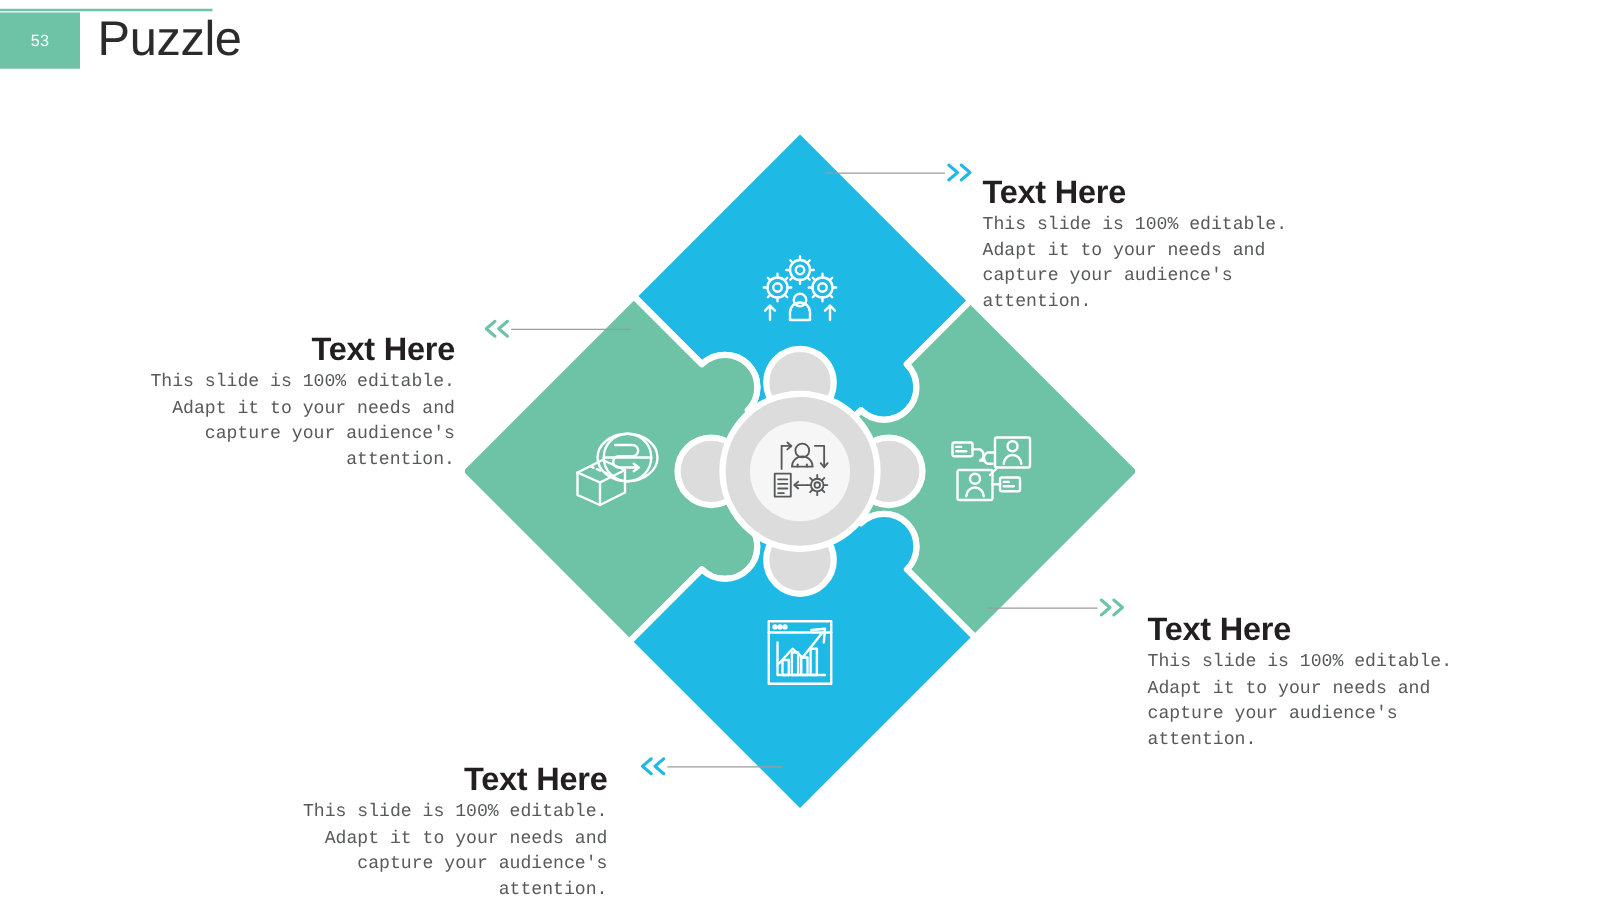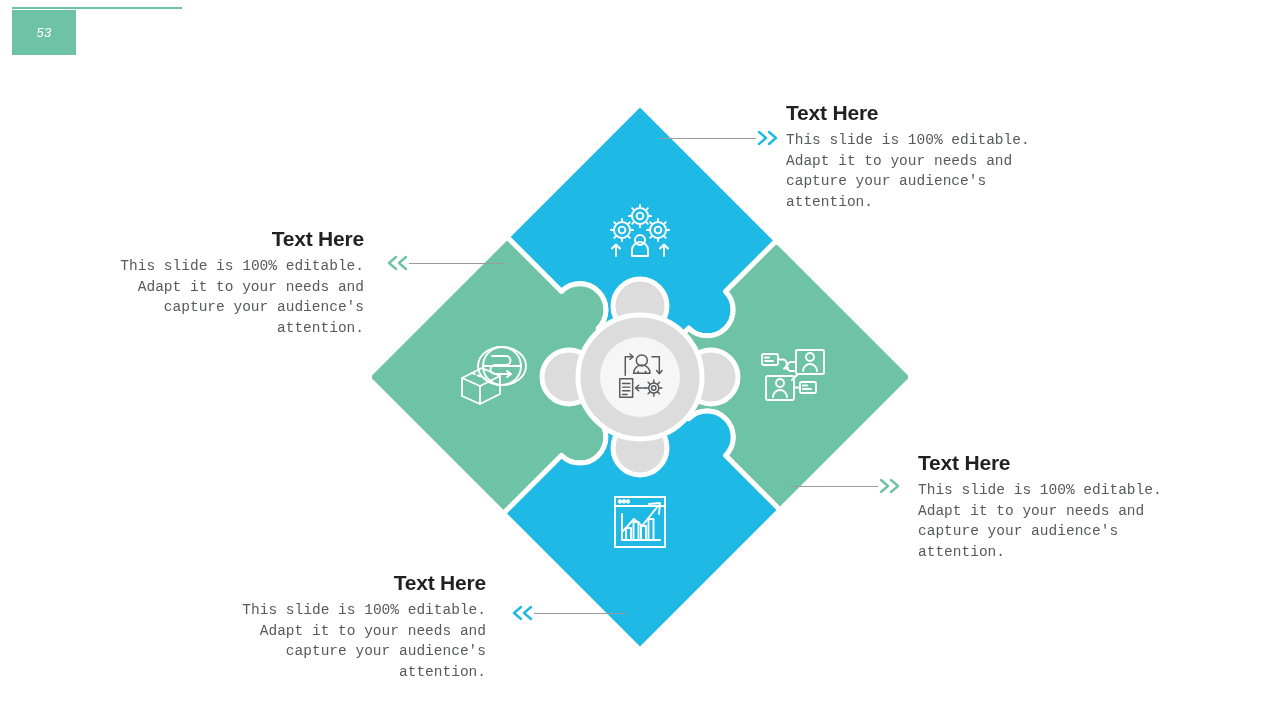--- a/index.html
+++ b/index.html
@@ -13,25 +13,24 @@
     height: 720px;
     position: relative;
     overflow: hidden;
     font-family: "Liberation Sans", sans-serif;
     -webkit-font-smoothing: antialiased;
   }
 
   
   #header-bar {
     position: absolute;
-    left: 12px;
+    left: 0;
     top: 0;
     width: 1056px;
     height: 70px;
-    font-style: italic;
   }
   #header-rule {
     position: absolute;
     left: 0;
     top: 7px;
     width: 170px;
     height: 2px;
     background: #6ec3a7;
   }
   #slide-number-badge {
@@ -78,27 +77,28 @@
     width: 536px;
     height: 546px;
   }
 
   
   .callout {
     position: absolute;
     width: 268px;
   }
   .callout .callout-title {
-    font-size: 21px;
+    font-size: 26px;
     font-weight: bold;
     color: #231f20;
     letter-spacing: -0.2px;
     margin-bottom: 5px;
     line-height: 24px;
     font-family: "Liberation Sans", sans-serif;
+    margin-top: 40px;
   }
   .callout .callout-body {
     font-size: 14.5px;
     color: #58595b;
     line-height: 20.5px;
     font-family: Liberation Mono, monospace;
   }
   .callout.align-right { text-align: right; }
   .callout.align-left  { text-align: left; }
 
@@ -131,20 +131,21 @@
   #connector-bottom-left  { left: 508px; top: 602px; }
 </style>
 </head>
 <body>
 
 <div id="header-bar">
   <div id="header-rule"></div>
   <div id="slide-number-badge">
     <span>53</span>
   </div>
+  <div id="page-title">Puzzle</div>
 </div>
 
 <div id="diagram-stage">
 
   <svg id="puzzle-svg" viewBox="0 0 536 546">
     <defs>
       
     </defs>
 
     <g transform="rotate(45 268 273)">

